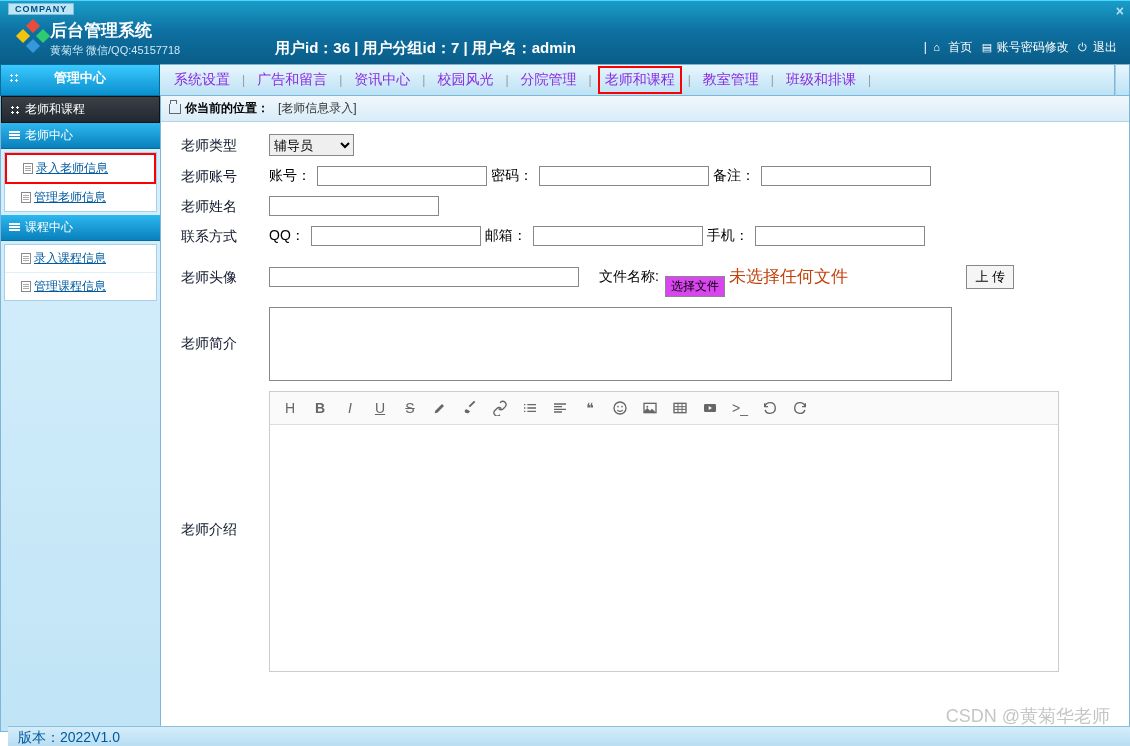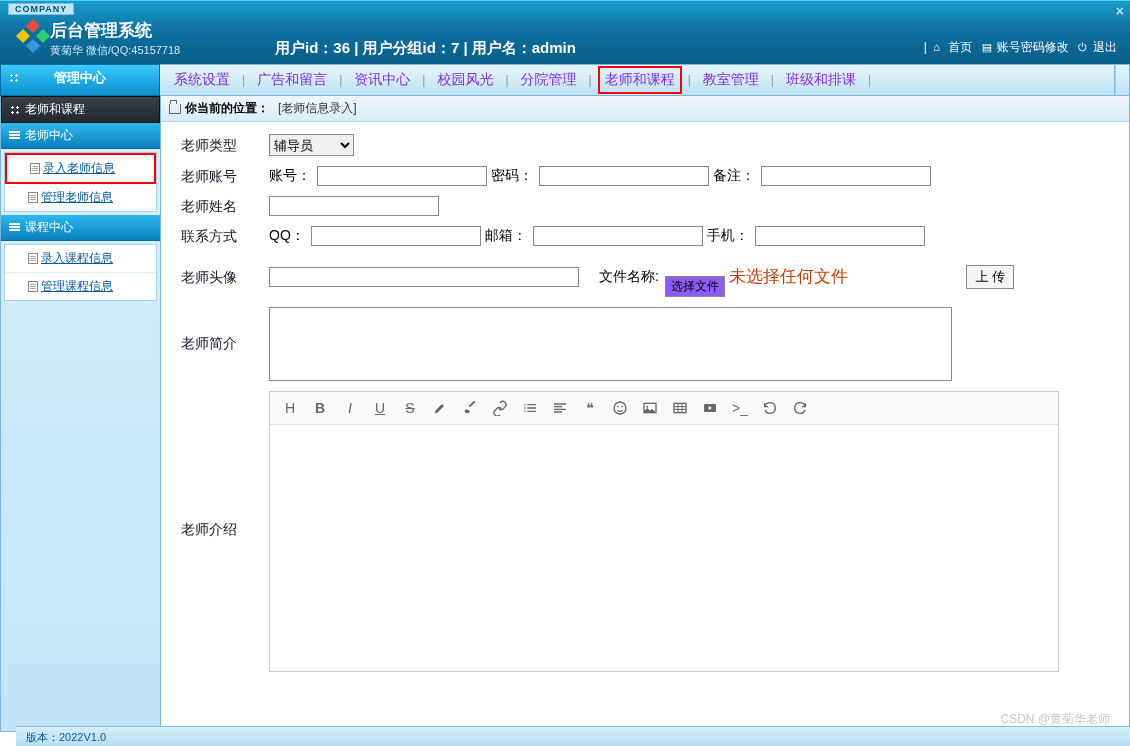--- a/index.html
+++ b/index.html
@@ -35,21 +35,21 @@
     
     .main-area { display: flex; height: 636px; border: 1px solid #7db6d8; border-top: none; }
     
     
     .sidebar { width: 160px; background: linear-gradient(to bottom, #d8f0fc, #c0e4f6); border-right: 1px solid #7db6d8; padding: 0; }
     .side-group-hdr { background: linear-gradient(to bottom, #2db8f0, #0880bb); color: #fff; padding: 4px 8px; font-size: 12px; border-bottom: 1px solid #0a6a9a; display: flex; align-items: center; }
     .side-group-hdr.dark { background: linear-gradient(to bottom, #3a4048, #222830); border: 1px solid #111; }
     .side-dots { display: inline-block; width: 10px; height: 10px; margin-right: 5px; background: radial-gradient(circle, #fff 35%, transparent 40%) 0 0, radial-gradient(circle, #fff 35%, transparent 40%) 5px 0, radial-gradient(circle, #fff 35%, transparent 40%) 0 5px, radial-gradient(circle, #fff 35%, transparent 40%) 5px 5px; background-size: 5px 5px; background-repeat: no-repeat; }
     .side-list-icon { display: inline-block; width: 11px; height: 9px; margin-right: 5px; background: linear-gradient(to bottom, #fff 2px, transparent 2px, transparent 3px, #fff 3px, #fff 5px, transparent 5px, transparent 6px, #fff 6px, #fff 8px, transparent 8px); }
     .side-items { background: #fff; margin: 3px; border: 1px solid #a8d0e8; }
-    .side-item { padding: 5px 23px; border-bottom: 1px solid #e0eff8; }
+    .side-item { padding: 5px 16px; border-bottom: 1px solid #e0eff8; }
     .side-item:last-child { border-bottom: none; }
     .side-item a { color: #005a9e; text-decoration: underline; cursor: pointer; }
     .side-item.highlighted { border: 2px solid #ff0000; }
     .side-item .doc-icon { display: inline-block; width: 10px; height: 11px; border: 1px solid #888; background: #fff; margin-right: 3px; vertical-align: middle; position: relative; }
     .side-item .doc-icon::after { content: ""; position: absolute; top: 2px; left: 1px; right: 1px; height: 1px; background: #aaa; box-shadow: 0 2px 0 #aaa, 0 4px 0 #aaa; }
     
     
     .content { flex: 1; background: #fff; display: flex; flex-direction: column; overflow: hidden; }
     .breadcrumb { background: linear-gradient(to bottom, #f0f8fd, #d8ecf8); border-bottom: 1px solid #b0d4e8; padding: 4px 8px; font-size: 12px; display: flex; align-items: center; }
     .breadcrumb .loc-icon { display: inline-block; width: 12px; height: 10px; border: 1px solid #666; border-top: none; margin-right: 4px; position: relative; }
@@ -64,38 +64,38 @@
     .form-field { flex: 1; font-size: 14px; display: flex; align-items: center; flex-wrap: wrap; gap: 4px; }
     .form-field select { border: 1px solid #888; height: 22px; font-size: 13px; }
     .form-field input[type="text"] { border: 1px solid #888; height: 20px; padding: 0 4px; font-size: 13px; }
     .inline-label { font-size: 14px; margin-right: 2px; }
     .w85 { width: 85px; }
     .w170 { width: 170px; }
     .w310 { width: 310px; }
     textarea.brief { width: 683px; height: 74px; border: 1px solid #888; resize: none; font-size: 13px; padding: 4px; }
     
     .file-row .file-label { margin-left: 16px; }
-    .file-btn { border: 1px solid #888; background: #8b5cf6; padding: 1px 5px; font-size: 12px; cursor: pointer; margin-top: 20px; }
+    .file-btn { border: 1px solid #888; background: #d946ef; padding: 1px 5px; font-size: 12px; cursor: pointer; margin-top: 20px; }
     .file-status { color: #c2410c; font-size: 17px; }
     .upload-btn { border: 1px solid #888; background: #f5f5f5; padding: 2px 8px; font-size: 13px; cursor: pointer; margin-left: auto; margin-right: 95px; }
     
     
     .editor-wrap { border: 1px solid #ccc; width: 790px; }
     .editor-toolbar { background: #fafafa; border-bottom: 1px solid #ddd; padding: 4px 6px; display: flex; gap: 2px; align-items: center; }
     .tb-btn { width: 28px; height: 24px; display: flex; align-items: center; justify-content: center; color: #666; font-size: 14px; cursor: pointer; border-radius: 2px; }
     .tb-btn svg { width: 16px; height: 16px; fill: #666; }
     .editor-body { min-height: 246px; background: #fff; }
     
     .submit-row { margin-top: 6px; }
     .submit-btn { border: 1px solid #888; background: #f0f0f0; padding: 4px 12px; font-size: 13px; cursor: pointer; }
     
     
-    .footer { background: linear-gradient(to bottom, #d5edfa, #b8def2); border-top: 1px solid #8bc0db; height: 20px; line-height: 20px; padding: 0 10px; font-size: 11px; color: #005a9e; position: absolute; bottom: 0; left: 16px; right: 0; }
-    
-    .watermark { position: absolute; bottom: 18px; right: 20px; color: rgba(150,150,150,0.55); font-size: 12px; pointer-events: none; }
+    .footer { background: linear-gradient(to bottom, #d5edfa, #b8def2); border-top: 1px solid #8bc0db; height: 20px; line-height: 20px; padding: 0 10px; font-size: 14px; color: #005a9e; position: absolute; bottom: 0; left: 8px; right: 0; }
+    
+    .watermark { position: absolute; bottom: 18px; right: 20px; color: rgba(150,150,150,0.55); font-size: 18px; pointer-events: none; }
   </style>
 </head>
 <body>
 
 <div class="top-banner">
   <div class="company-label">COMPANY</div>
   <div class="corner-x">×</div>
   <div class="logo-cubes">
     <div class="cube-r"></div>
       <div class="cube-y"></div>

